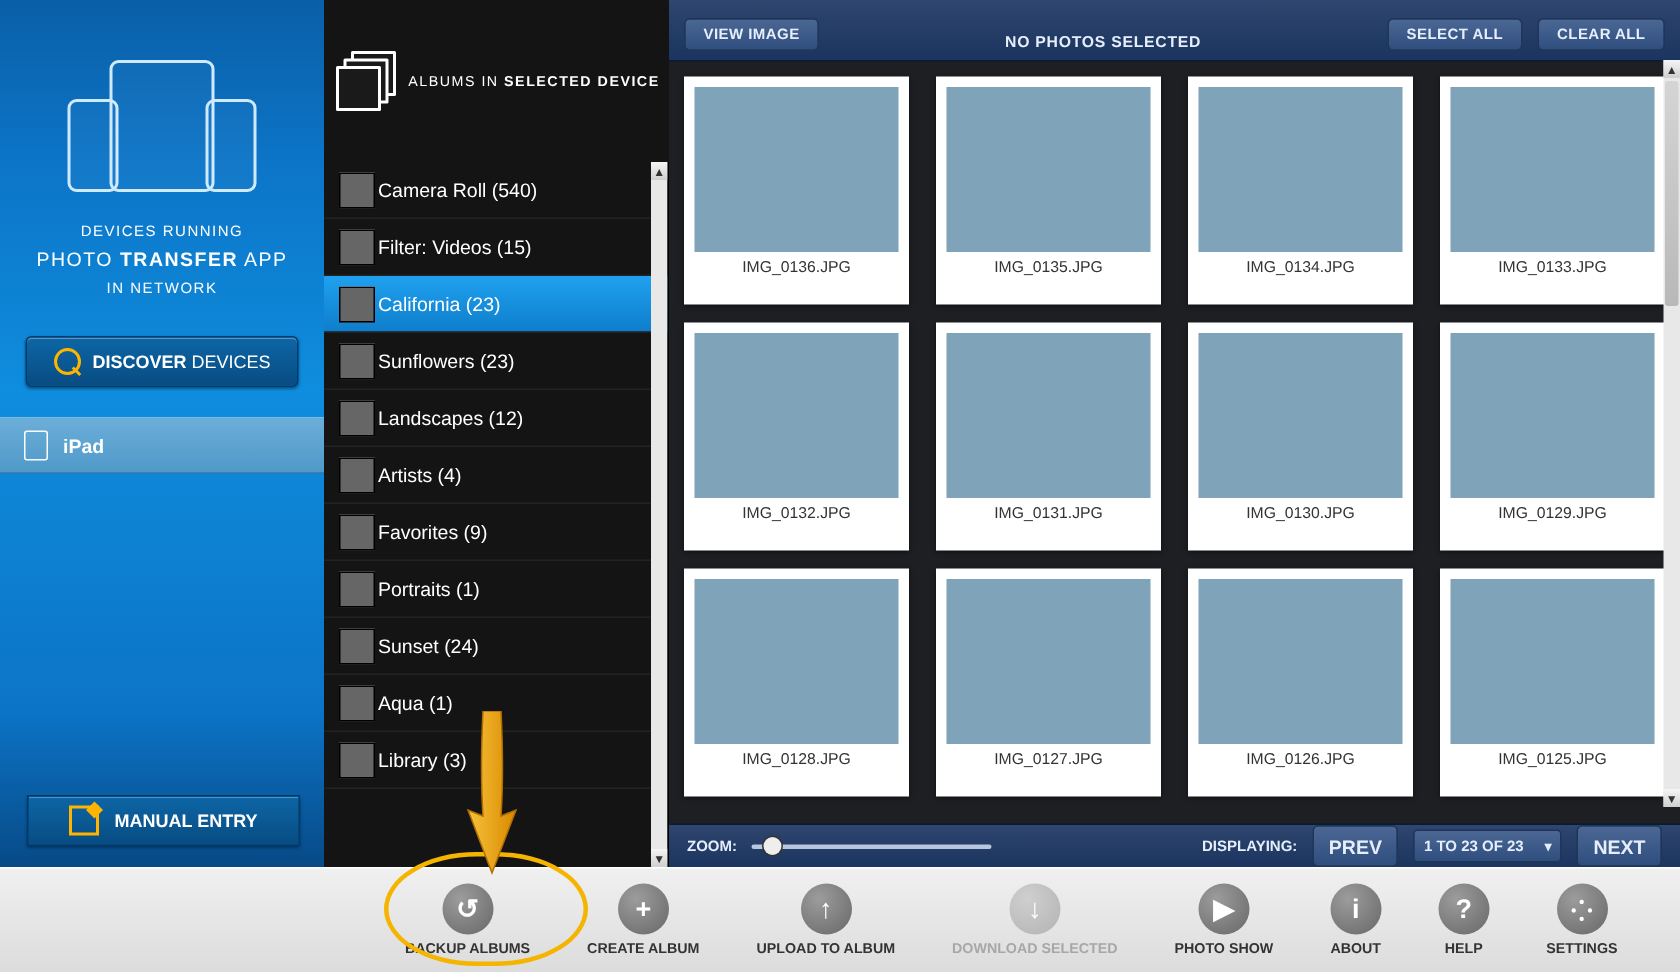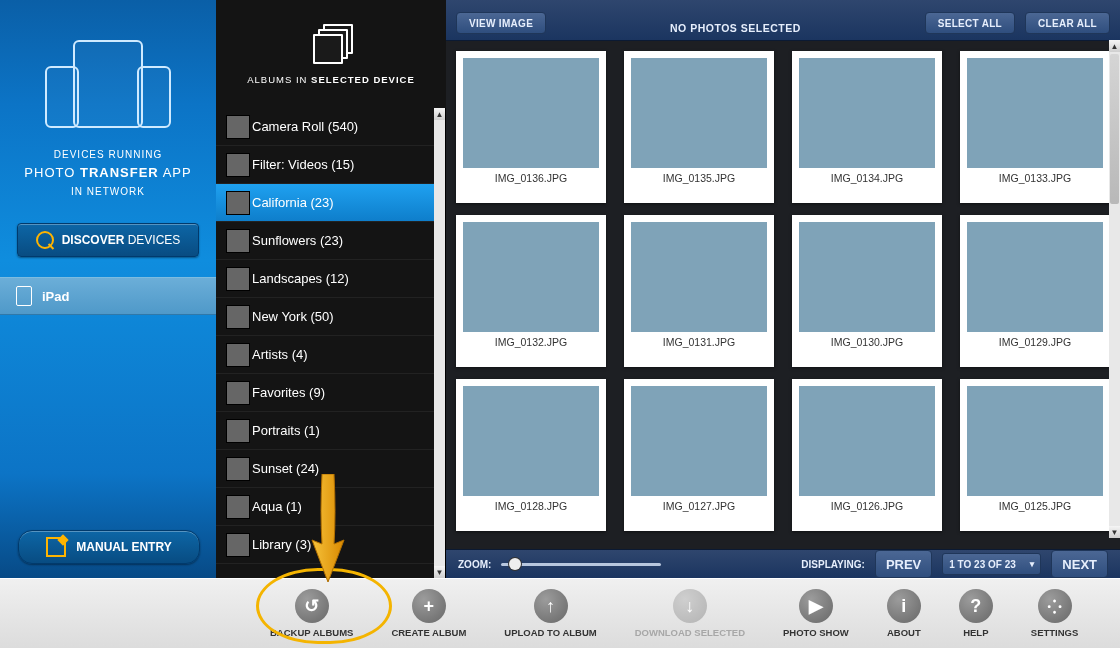--- a/index.html
+++ b/index.html
@@ -12,26 +12,26 @@
 .dev.tablet{width:66px;height:84px}
 .dev.phone{width:30px;height:58px;margin:0 -6px}
 #left .title{margin-top:18px;font-size:10px;letter-spacing:1px;text-align:center;line-height:18px}
 #left .title b{font-weight:800}
 .btn-blue{margin-top:22px;width:180px;height:32px;border:1px solid #013a6c;border-radius:4px;background:linear-gradient(#0d66a6,#084c82);display:flex;align-items:center;justify-content:center;gap:8px;font-size:12px;color:#fff;cursor:pointer;box-shadow:0 1px 2px rgba(0,0,0,.4),inset 0 1px 0 rgba(255,255,255,.3)}
 .btn-blue .mag{width:14px;height:14px;border:2px solid #ffb400;border-radius:50%;position:relative}
 .btn-blue .mag:after{content:'';position:absolute;width:2px;height:7px;background:#ffb400;transform:rotate(-45deg);left:12px;top:10px}
 #device-list{margin-top:20px;width:100%;}
 .device-row{height:36px;background:linear-gradient(#6baed8,#4f99c9);border-top:1px solid #7cbce0;border-bottom:1px solid #2f78a9;display:flex;align-items:center;padding-left:16px;font-size:13px;font-weight:600;color:#fff;gap:10px;cursor:pointer}
 .device-row .dico{width:14px;height:18px;border:1.5px solid #fff;border-radius:2px}
-#manual{position:absolute;bottom:14px;left:18px;width:180px;height:32px;border:1px solid #013a6c;border-radius:14px;background:linear-gradient(#0d66a6,#084c82);display:flex;align-items:center;justify-content:center;gap:10px;font-size:12px;font-weight:700;color:#fff;cursor:pointer;box-shadow:0 1px 2px rgba(0,0,0,.4),inset 0 1px 0 rgba(255,255,255,.3)}
+#manual{position:absolute;bottom:14px;left:18px;width:180px;height:32px;border:1px solid #013a6c;border-radius:0;background:linear-gradient(#0d66a6,#084c82);display:flex;align-items:center;justify-content:center;gap:10px;font-size:12px;font-weight:700;color:#fff;cursor:pointer;box-shadow:0 1px 2px rgba(0,0,0,.4),inset 0 1px 0 rgba(255,255,255,.3)}
 #manual .ico{width:16px;height:16px;border:2px solid #ffb400;position:relative}
 #manual .ico:before{content:'';position:absolute;right:-3px;top:-3px;width:8px;height:8px;background:#ffb400;transform:rotate(45deg)}
 
 #albums{width:230px;background:#141414;color:#fff;display:flex;flex-direction:column}
-#albums-header{height:108px;display:flex;flex-direction:column;align-items:center;justify-content:center;gap:10px}
+#albums-header{height:108px;display:flex;flex-direction:row;align-items:center;justify-content:center;gap:10px}
 .album-stack{width:40px;height:40px;position:relative}
 .album-stack div{position:absolute;width:26px;height:26px;border:2px solid #fff;background:#1a1a1a;border-radius:1px}
 .album-stack div:nth-child(1){top:0;left:12px}
 .album-stack div:nth-child(2){top:5px;left:7px}
 .album-stack div:nth-child(3){top:10px;left:2px}
 #albums-header .lbl{font-size:9.5px;letter-spacing:1px}
 #albums-list{flex:1;overflow:hidden;border-right:1px solid #000;position:relative}
 #albums-list .scroll-track{position:absolute;right:0;top:0;width:11px;height:100%;background:#e8e8e8}
 #albums-list .scroll-cap{position:absolute;right:0;width:11px;height:12px;background:linear-gradient(#f5f5f5,#cfcfcf);display:flex;align-items:center;justify-content:center;color:#333;font-size:8px}
 #albums-list .scroll-cap.top{top:0}
@@ -138,24 +138,20 @@
         <div class="album">
           <div class="thumb"></div>
           <span>Sunflowers (23)</span>
         </div>
         <div class="album">
           <div class="thumb"></div>
           <span>Landscapes (12)</span>
         </div>
         <div class="album">
           <div class="thumb"></div>
-          <span>New York (50)</span>
-        </div>
-        <div class="album">
-          <div class="thumb"></div>
           <span>Artists (4)</span>
         </div>
         <div class="album">
           <div class="thumb"></div>
           <span>Favorites (9)</span>
         </div>
         <div class="album">
           <div class="thumb"></div>
           <span>Portraits (1)</span>
         </div>

